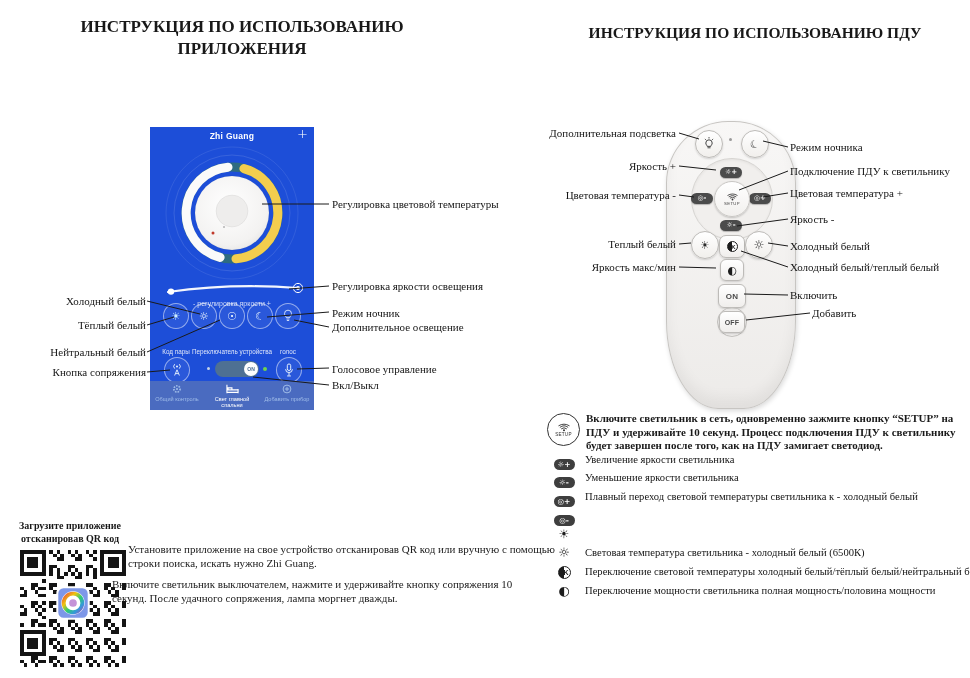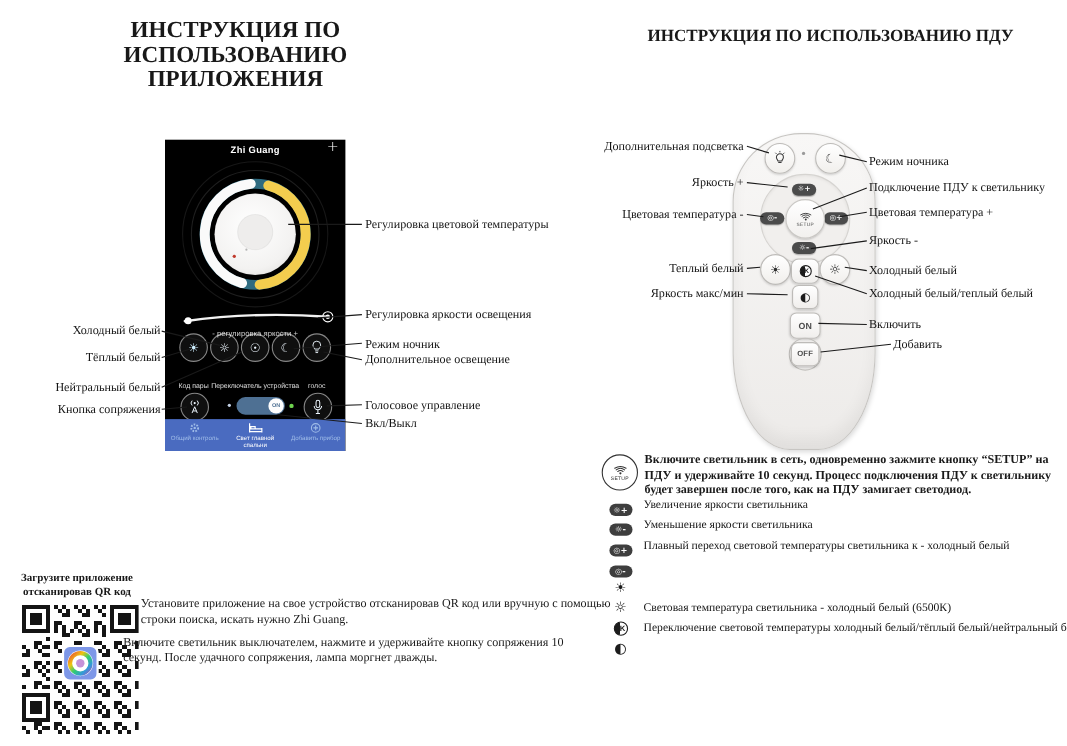--- a/index.html
+++ b/index.html
@@ -6,21 +6,21 @@
   .page{position:relative;width:970px;height:678px;background:#fff;overflow:hidden;
         font-family:"Liberation Serif",serif;color:#111;}
   .abs{position:absolute;}
   .title{position:absolute;font-weight:bold;text-align:center;color:#181818;}
   .callout{position:absolute;font-size:11px;line-height:14px;white-space:nowrap;color:#151515;}
   .callout.ra{text-align:right;}
   .para{position:absolute;font-size:11px;line-height:13.5px;color:#1a1a1a;}
   .glyph{font-family:"DejaVu Sans",sans-serif;line-height:1;}
 
   
-  #app{position:absolute;left:150px;top:127px;width:164px;height:283px;background:#000000;
+  #app{position:absolute;left:150px;top:127px;width:164px;height:283px;background:#1d4ed8;
        overflow:hidden;font-family:"Liberation Sans",sans-serif;}
   #app .hdr{position:absolute;top:4px;left:0;right:0;text-align:center;color:#fff;
             font-size:8.5px;font-weight:bold;letter-spacing:.3px;}
   #app .hdr-plus{position:absolute;top:0px;right:6px;color:#fff;font-size:13px;font-weight:300;}
   .app-ico{position:absolute;width:24px;height:24px;border-radius:50%;
            border:1px solid rgba(255,255,255,.5);background:rgba(255,255,255,.06);
            display:flex;align-items:center;justify-content:center;color:#eef7ff;font-size:11px;}
   .app-sub{position:absolute;font-size:6.3px;color:rgba(255,255,255,.85);text-align:center;}
   #app-toggle{position:absolute;left:65px;top:234px;width:44px;height:16px;border-radius:9px;
               background:#4e7093;}
@@ -81,21 +81,21 @@
 
   #lines{position:absolute;left:0;top:0;width:970px;height:678px;pointer-events:none;}
   #lines line{stroke:#1a1a1a;stroke-width:1;}
   svg{display:block;}
 </style>
 </head>
 <body>
 
 <div class="page">
 
-  <div class="title" style="left:44px;top:16px;width:340px;font-size:21px;line-height:22px;">
+  <div class="title" style="left:72px;top:16px;width:340px;font-size:17px;line-height:22px;">
     <div>ИНСТРУКЦИЯ ПО ИСПОЛЬЗОВАНИЮ</div>
     <div>ПРИЛОЖЕНИЯ</div>
   </div>
   <div class="title" style="left:545px;top:24px;width:420px;font-size:15.5px;">ИНСТРУКЦИЯ ПО ИСПОЛЬЗОВАНИЮ ПДУ</div>
 
   <div id="app">
     <svg class="abs" style="left:0;top:0;" width="164" height="283" viewBox="0 0 164 283">
       <defs>
         <radialGradient id="kg" cx="45%" cy="40%" r="70%">
           <stop offset="0%" stop-color="#ffffff"></stop>
@@ -643,20 +643,21 @@
   <div class="legend-row" style="top:546px;">
     <span class="licon glyph" style="font-size:13px;">☼</span>
     <span class="ltext">Световая температура светильника - холодный белый (6500К)</span>
   </div>
   <div class="legend-row" style="top:565px;">
     <span class="licon"><span class="halfk"><b>K</b></span></span>
     <span class="ltext">Переключение световой температуры холодный белый/тёплый белый/нейтральный белый</span>
   </div>
   <div class="legend-row" style="top:584px;">
     <span class="licon glyph" style="font-size:13px;">◐</span>
+    <span class="ltext">Переключение мощности светильника полная мощность/половина мощности</span>
   </div>
 
   <svg id="lines">
 
     <line x1="147" y1="301" x2="200" y2="314"></line>
     <line x1="147" y1="325" x2="174" y2="317"></line>
     <line x1="147" y1="352" x2="220" y2="320"></line>
     <line x1="147" y1="372" x2="170" y2="370"></line>
 
     <line x1="262" y1="204" x2="329" y2="204"></line>

